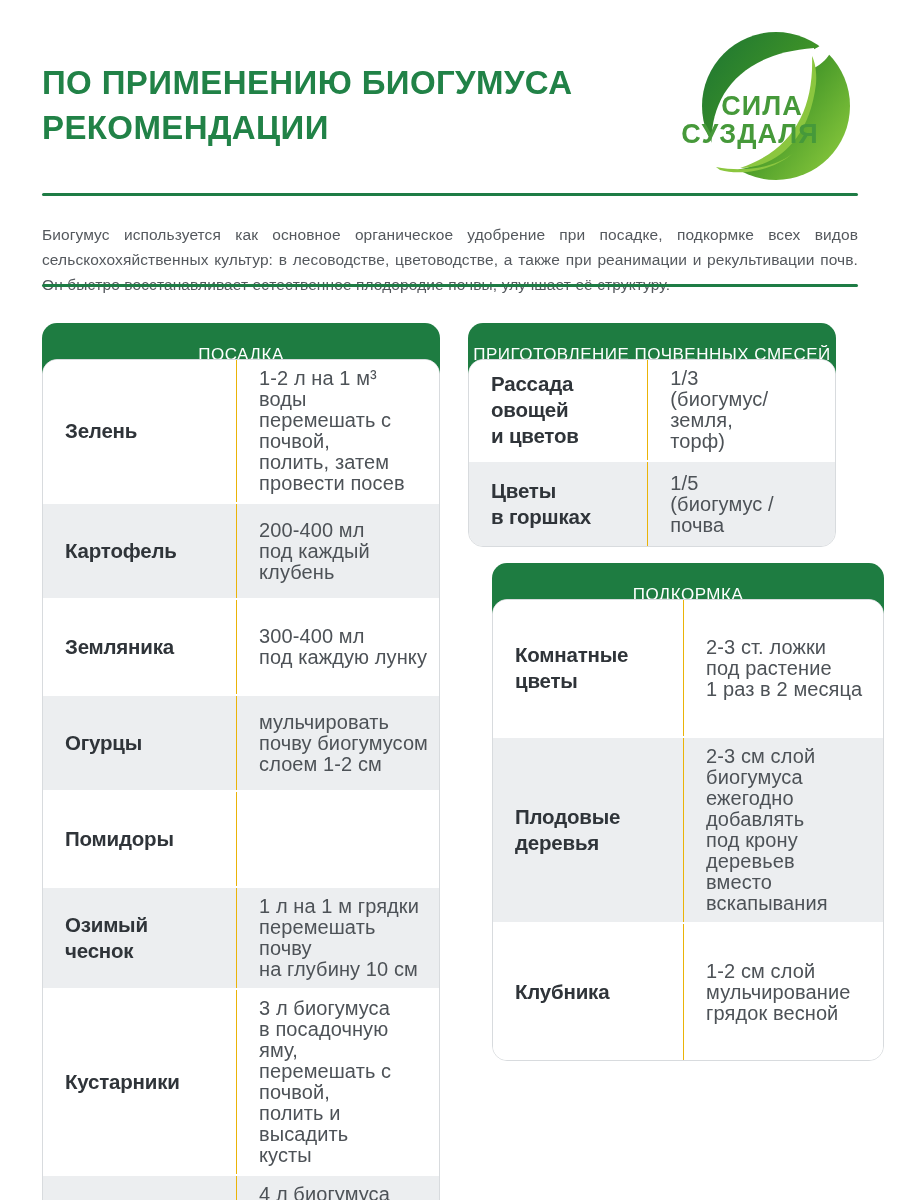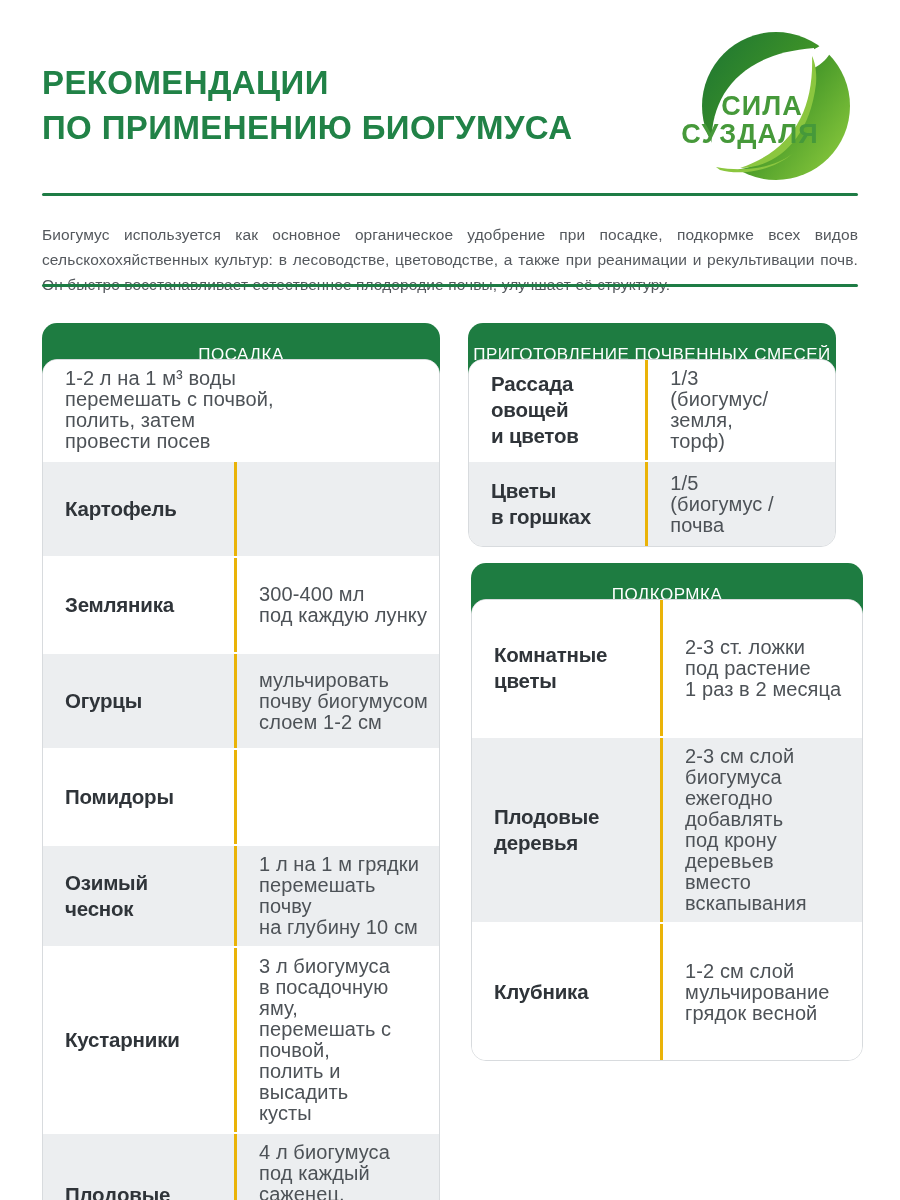--- a/index.html
+++ b/index.html
@@ -26,42 +26,42 @@
   .intro{
     position:absolute;left:42px;top:206px;width:816px;
     font-size:15.5px;line-height:25px;color:#54585d;
     text-align:justify;letter-spacing:.1px;
   }
 
   
   .tbl{position:absolute;}
   .tbl-posadka{left:42px;top:323px;width:398px;}
   .tbl-smesi{left:468px;top:323px;width:368px;}
-  .tbl-podkormka{left:471px;top:563px;width:392px;}
+  .tbl-podkormka{left:492px;top:563px;width:392px;}
 
   .thead{
     background:#1e7c41;color:#fff;
     border-radius:15px 15px 0 0;
     height:52px;box-sizing:border-box;
     display:flex;justify-content:center;align-items:flex-start;
     padding-top:22px;
     font-size:17px;font-weight:400;letter-spacing:.5px;
   }
   .tbody{
     position:relative;margin-top:-16px;
     background:#fff;border:1px solid #d8dbde;
     border-radius:15px;overflow:hidden;
   }
   .trow{display:flex;align-items:stretch;background:#ffffff;}
   .trow + .trow{border-top:2px solid #ffffff;}
   .trow:nth-child(even){background:#eceef0;}
 
   .cell-l{
     width:49%;box-sizing:border-box;
-    border-right:3px solid #eab308;
+    border-right:1px solid #eab308;
     display:flex;align-items:center;
     padding:8px 6px 8px 22px;
     font-size:20.5px;font-weight:700;letter-spacing:-.2px;
     color:#2f3439;line-height:26px;white-space:pre-line;
   }
   .cell-r{
     flex:1;box-sizing:border-box;
     display:flex;align-items:center;
     padding:8px 10px 8px 22px;
     font-size:20px;color:#4d5257;line-height:21px;
@@ -70,22 +70,22 @@
   .tbl-posadka  .trow{min-height:94px;}
   .tbl-smesi    .trow{min-height:84px;}
   .tbl-podkormka .trow{min-height:136px;}
 </style>
 </head>
 <body>
 
 <div class="page">
 
   <div class="title">
+    <div>ПО ПРИМЕНЕНИЮ БИОГУМУСА</div>
     <div>РЕКОМЕНДАЦИИ</div>
-    <div>ПО ПРИМЕНЕНИЮ БИОГУМУСА</div>
   </div>
 
   <svg class="logo" viewBox="0 0 200 172" aria-hidden="true">
     <defs>
       <linearGradient id="gcircle" x1="0" y1="0" x2="1" y2="0.75">
         <stop offset="0" stop-color="#1b7433"></stop>
         <stop offset="0.55" stop-color="#3f9327"></stop>
         <stop offset="1" stop-color="#83c43a"></stop>
       </linearGradient>
     </defs>
@@ -106,27 +106,30 @@
   </svg>
 
   <div class="rule rule-1"></div>
   <p class="intro">Биогумус используется как основное органическое удобрение при посадке, подкормке всех видов сельскохохяйственных культур: в лесоводстве, цветоводстве, а также при реанимации и рекультивации почв. Он быстро восстанавливает естественное плодородие почвы, улучшает её структуру.</p>
   <div class="rule rule-2"></div>
 
   <div class="tbl tbl-posadka">
     <div class="thead">ПОСАДКА</div>
     <div class="tbody">
         <div class="trow">
+          <div class="cell-l">Зелень</div>
           <div class="cell-r">1-2 л на 1 м³ воды
 перемешать с почвой,
 полить, затем
 провести посев</div>
         </div>
         <div class="trow">
           <div class="cell-l">Картофель</div>
+          <div class="cell-r">200-400 мл
+под каждый клубень</div>
         </div>
         <div class="trow">
           <div class="cell-l">Земляника</div>
           <div class="cell-r">300-400 мл
 под каждую лунку</div>
         </div>
         <div class="trow">
           <div class="cell-l">Огурцы</div>
           <div class="cell-r">мульчировать
 почву биогумусом

